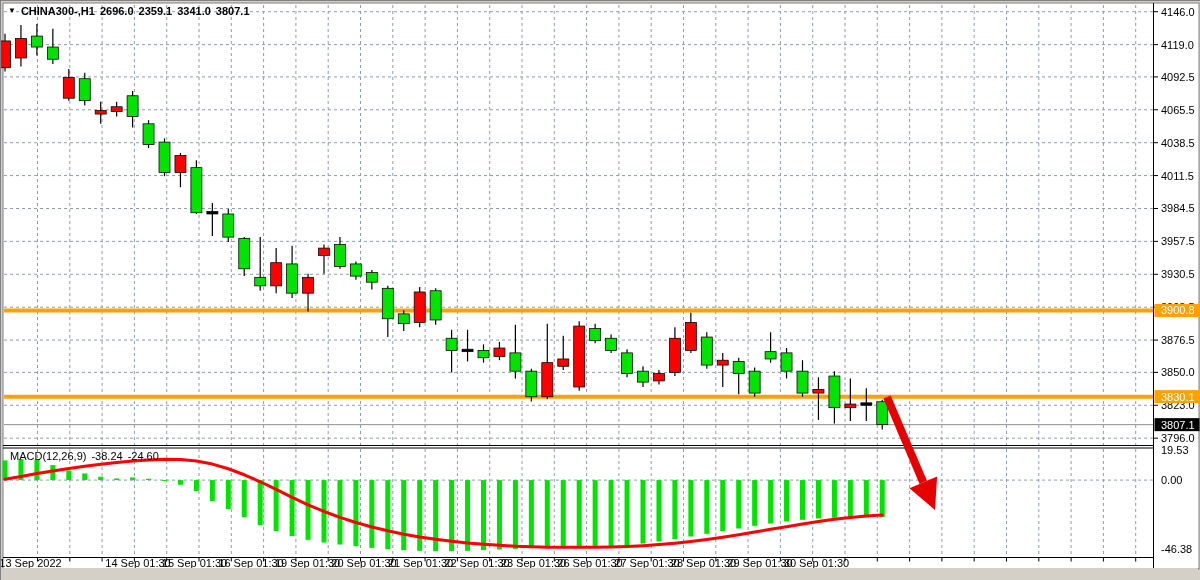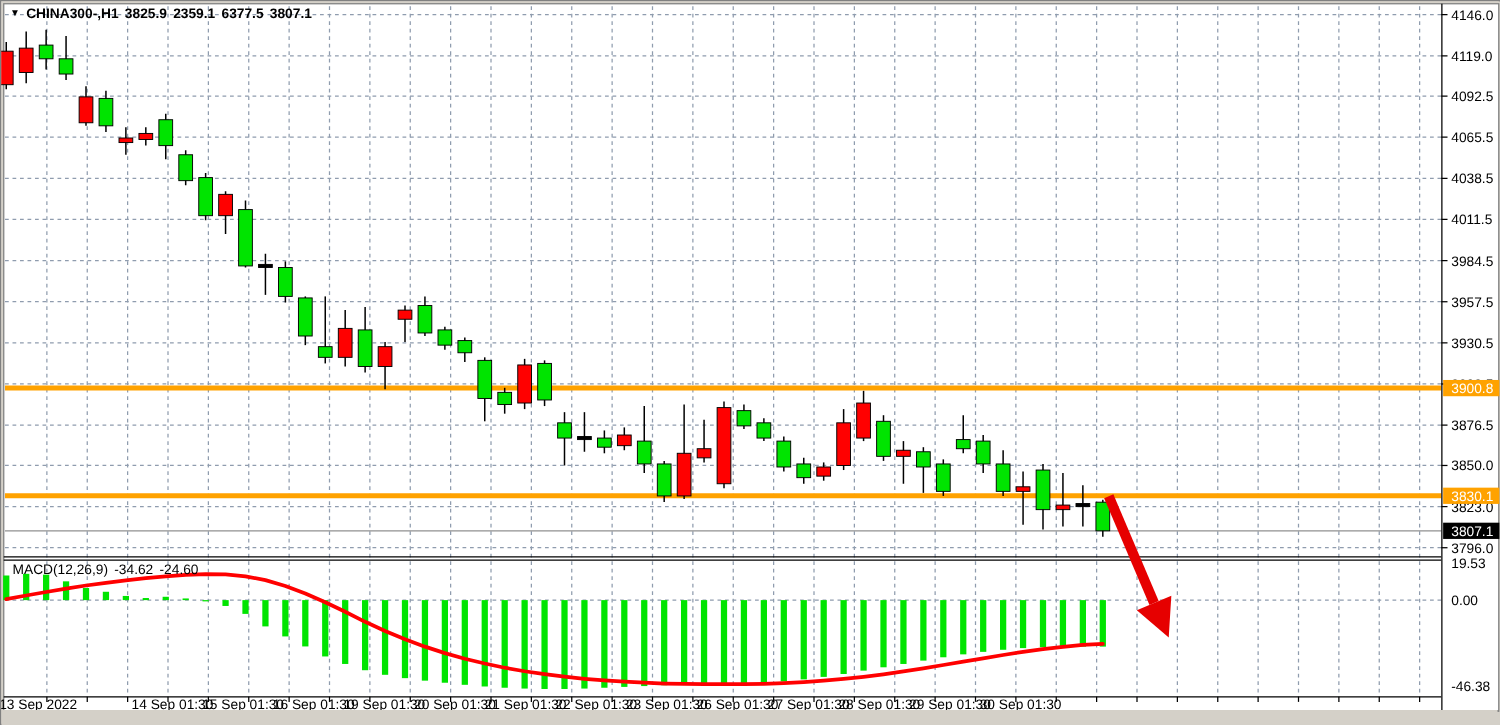--- a/index.html
+++ b/index.html
@@ -355,26 +355,26 @@
         <text x="646" y="566" fill="#000" text-anchor="middle">27 Sep 01:30</text>
         <text x="702.5" y="566" fill="#000" text-anchor="middle">28 Sep 01:30</text>
         <text x="759" y="566" fill="#000" text-anchor="middle">29 Sep 01:30</text>
         <text x="815.5" y="566" fill="#000" text-anchor="middle">30 Sep 01:30</text>
       </g>
     </svg>
 
   <div id="titlebar">
     <span class="tri">▼</span>
     <span>CHINA300-,H1</span>
-    <span>3825.9</span>
+    <span>2696.0</span>
     <span>2359.1</span>
-    <span>6377.5</span>
+    <span>3341.0</span>
     <span>3807.1</span>
   </div>
 
   <div id="macd-header">
     <span>MACD(12,26,9)</span>
-    <span>-34.62</span>
+    <span>-38.24</span>
     <span>-24.60</span>
   </div>
 
   <div id="status-bar"></div>
 </div>
 
 </body></html>

